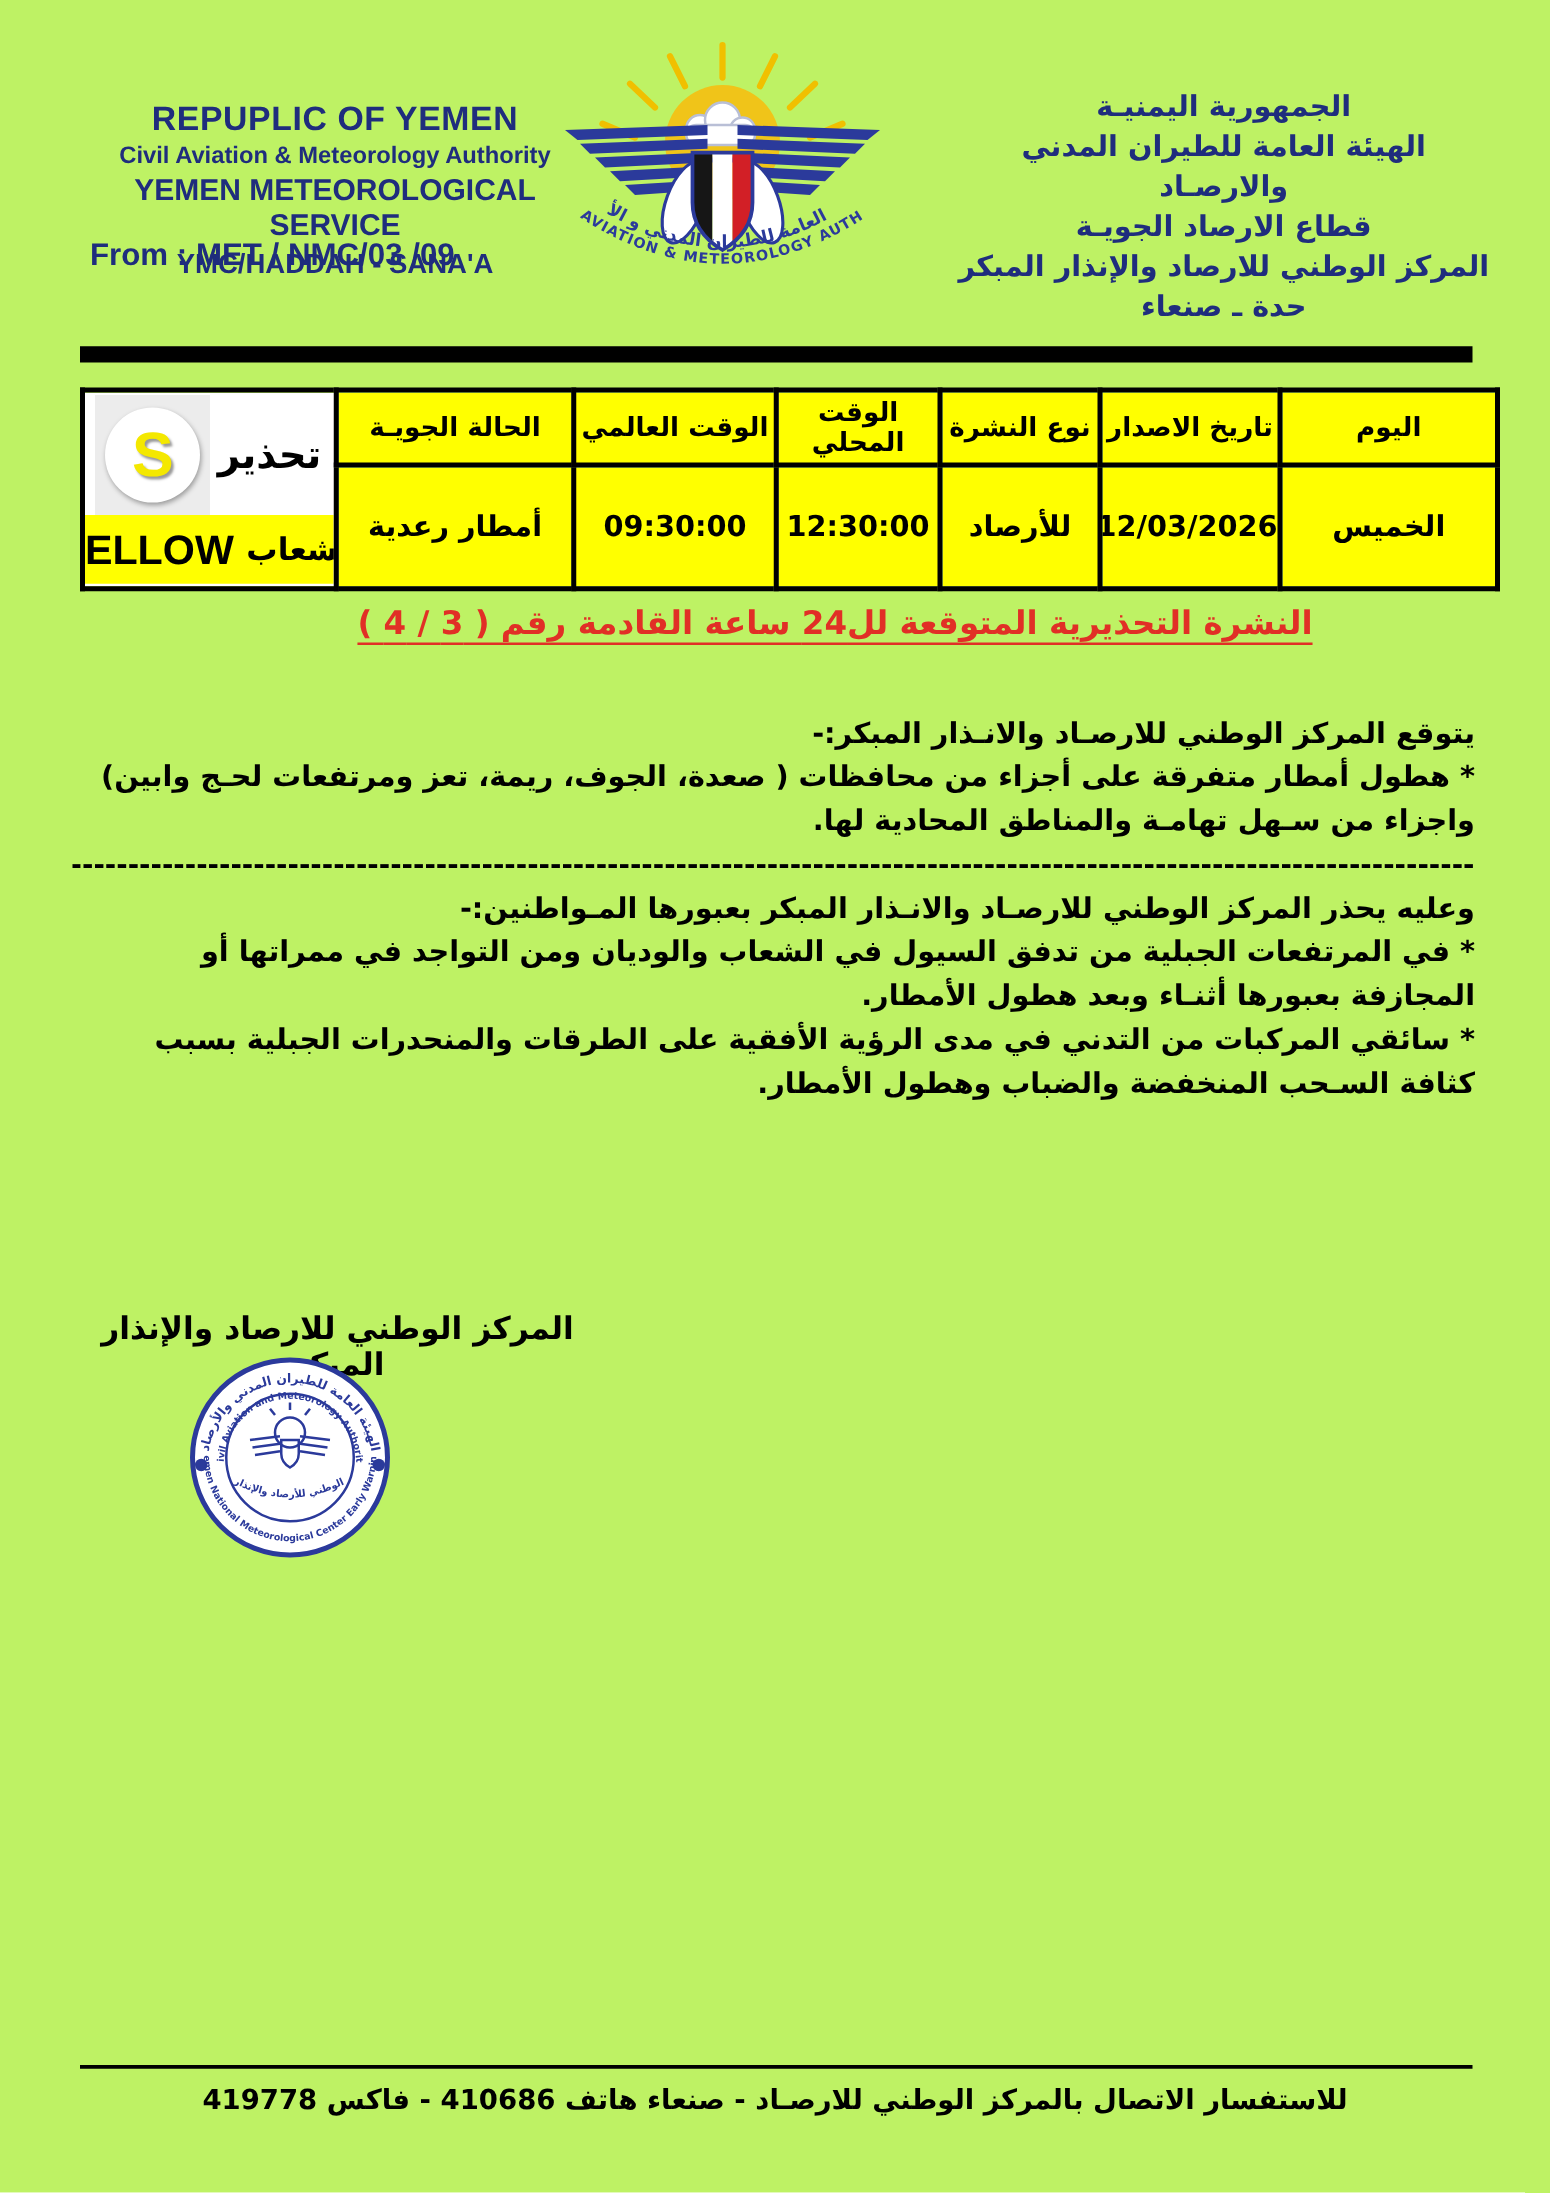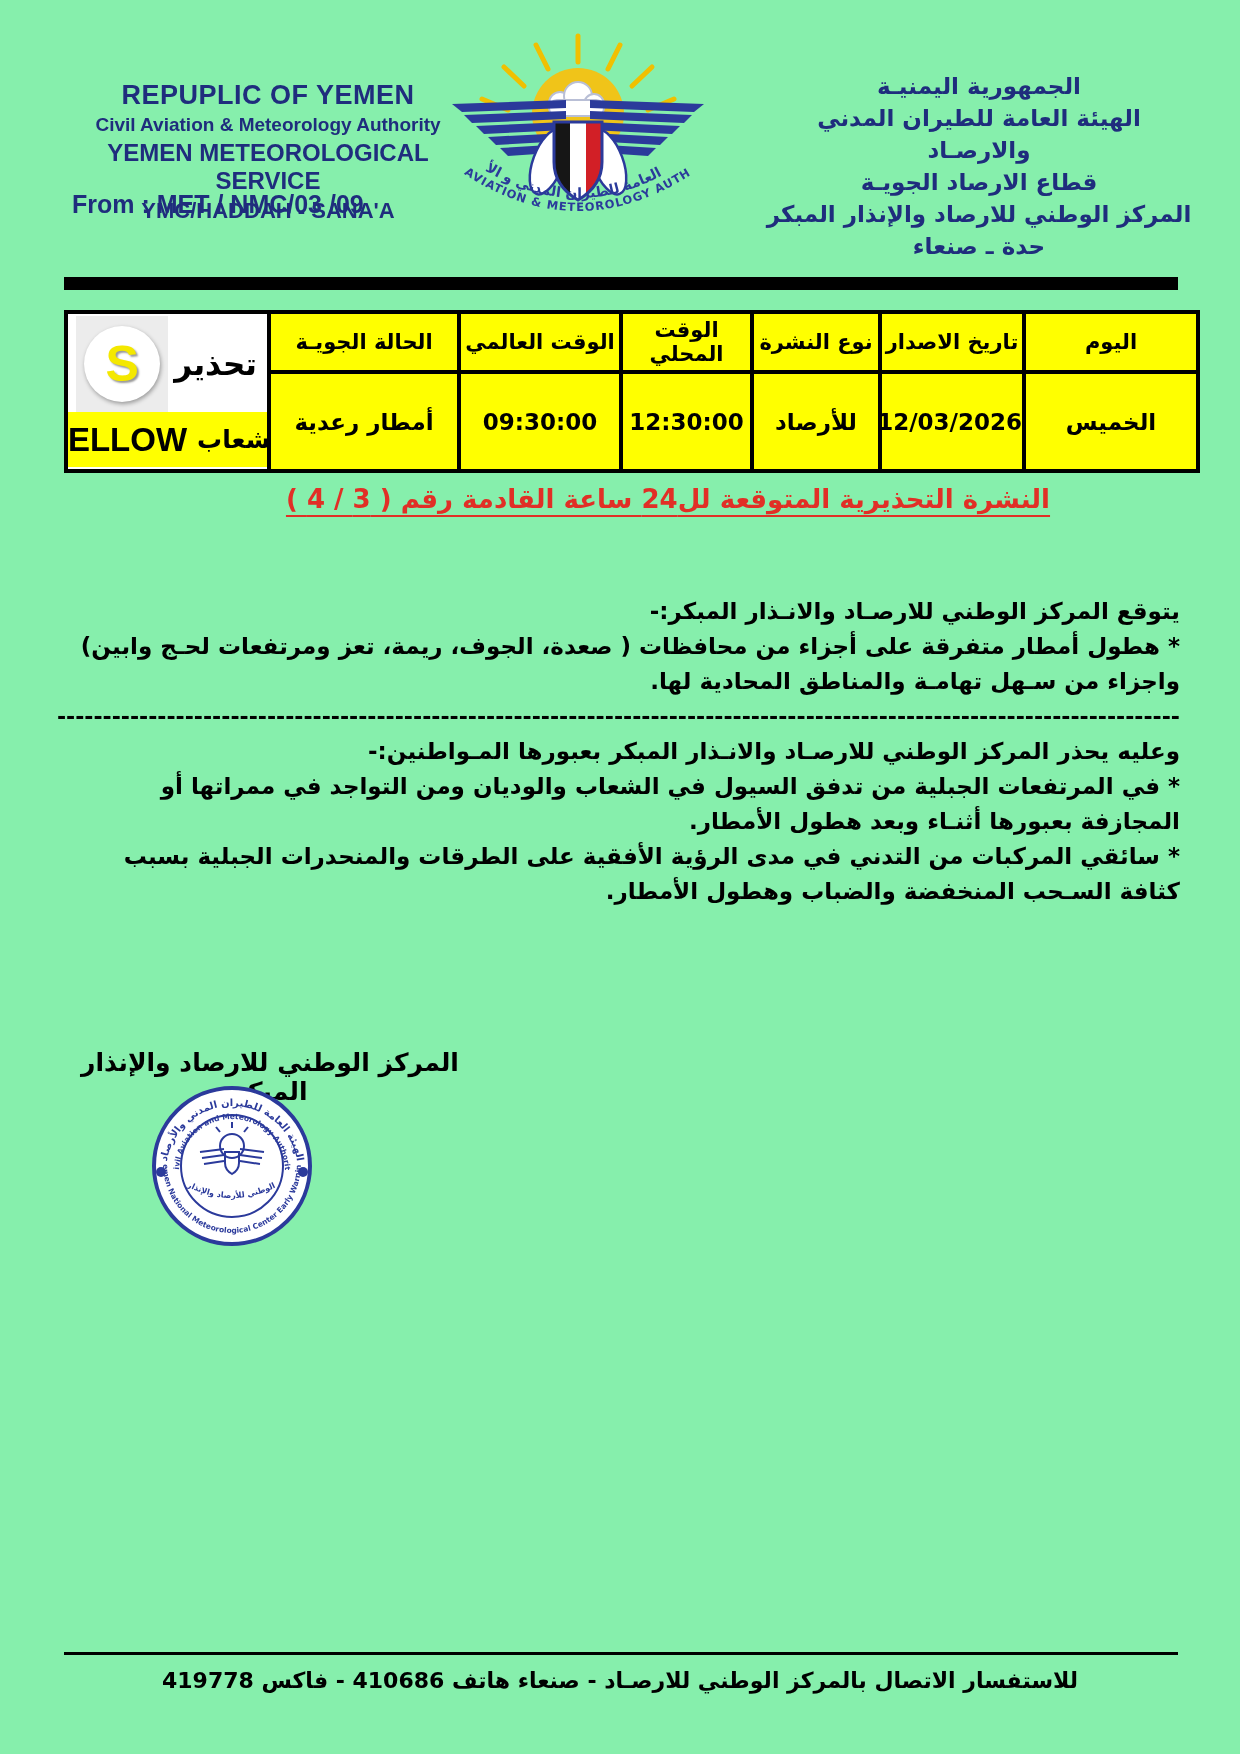--- a/index.html
+++ b/index.html
@@ -1,16 +1,16 @@
 <!DOCTYPE html>
 <html><head>
 <meta charset="utf-8">
 <style>
   html,body{margin:0;padding:0;background:#fff;}
-  .page{position:relative;width:1240px;height:1754px;background:#86efac;overflow:hidden;
+  .page{position:relative;width:1240px;height:1754px;background:#bef264;overflow:hidden;
         font-family:"DejaVu Sans",sans-serif;}
 
   
   .hdr-left{position:absolute;left:70px;top:80px;width:396px;text-align:center;
             color:#1f2d7d;font-family:"Liberation Sans",sans-serif;font-weight:bold;}
   .hl1{font-size:27px;letter-spacing:.5px;}
   .hl2{font-size:19px;margin-top:3px;}
   .hl3{font-size:24px;margin-top:3px;}
   .hl4{font-size:22px;margin-top:3px;}
   .hdr-from{position:absolute;left:72px;top:190px;color:#1f2d7d;
@@ -41,21 +41,21 @@
                gap:10px;direction:rtl;font-weight:bold;}
   .warn-ar{font-size:25px;}
   .warn-en{font-size:33px;font-family:"Liberation Sans",sans-serif;}
 
   
   .red-title{position:absolute;left:0;top:484px;width:100%;text-align:center;direction:rtl;
              color:#e12f26;font-weight:bold;font-size:26px;text-decoration:underline;
              text-underline-offset:7px;text-decoration-thickness:2px;padding-left:48px;}
 
   
-  .body-text{position:absolute;left:58px;right:60px;top:594px;direction:rtl;text-align:right;
+  .body-text{position:absolute;left:58px;right:60px;top:570px;direction:rtl;text-align:right;
              color:#000;font-weight:bold;font-size:23px;line-height:35px;}
   .body-text p{margin:0;}
   .dash-sep{white-space:nowrap;overflow:hidden;height:35px;font-size:22px;letter-spacing:0;
             direction:rtl;text-align:right;}
 
   
   .signature{position:absolute;left:40px;top:1048px;width:460px;text-align:center;direction:rtl;
              font-weight:bold;font-size:25px;color:#000;}
   .stamp{position:absolute;left:150px;top:1084px;}
 

